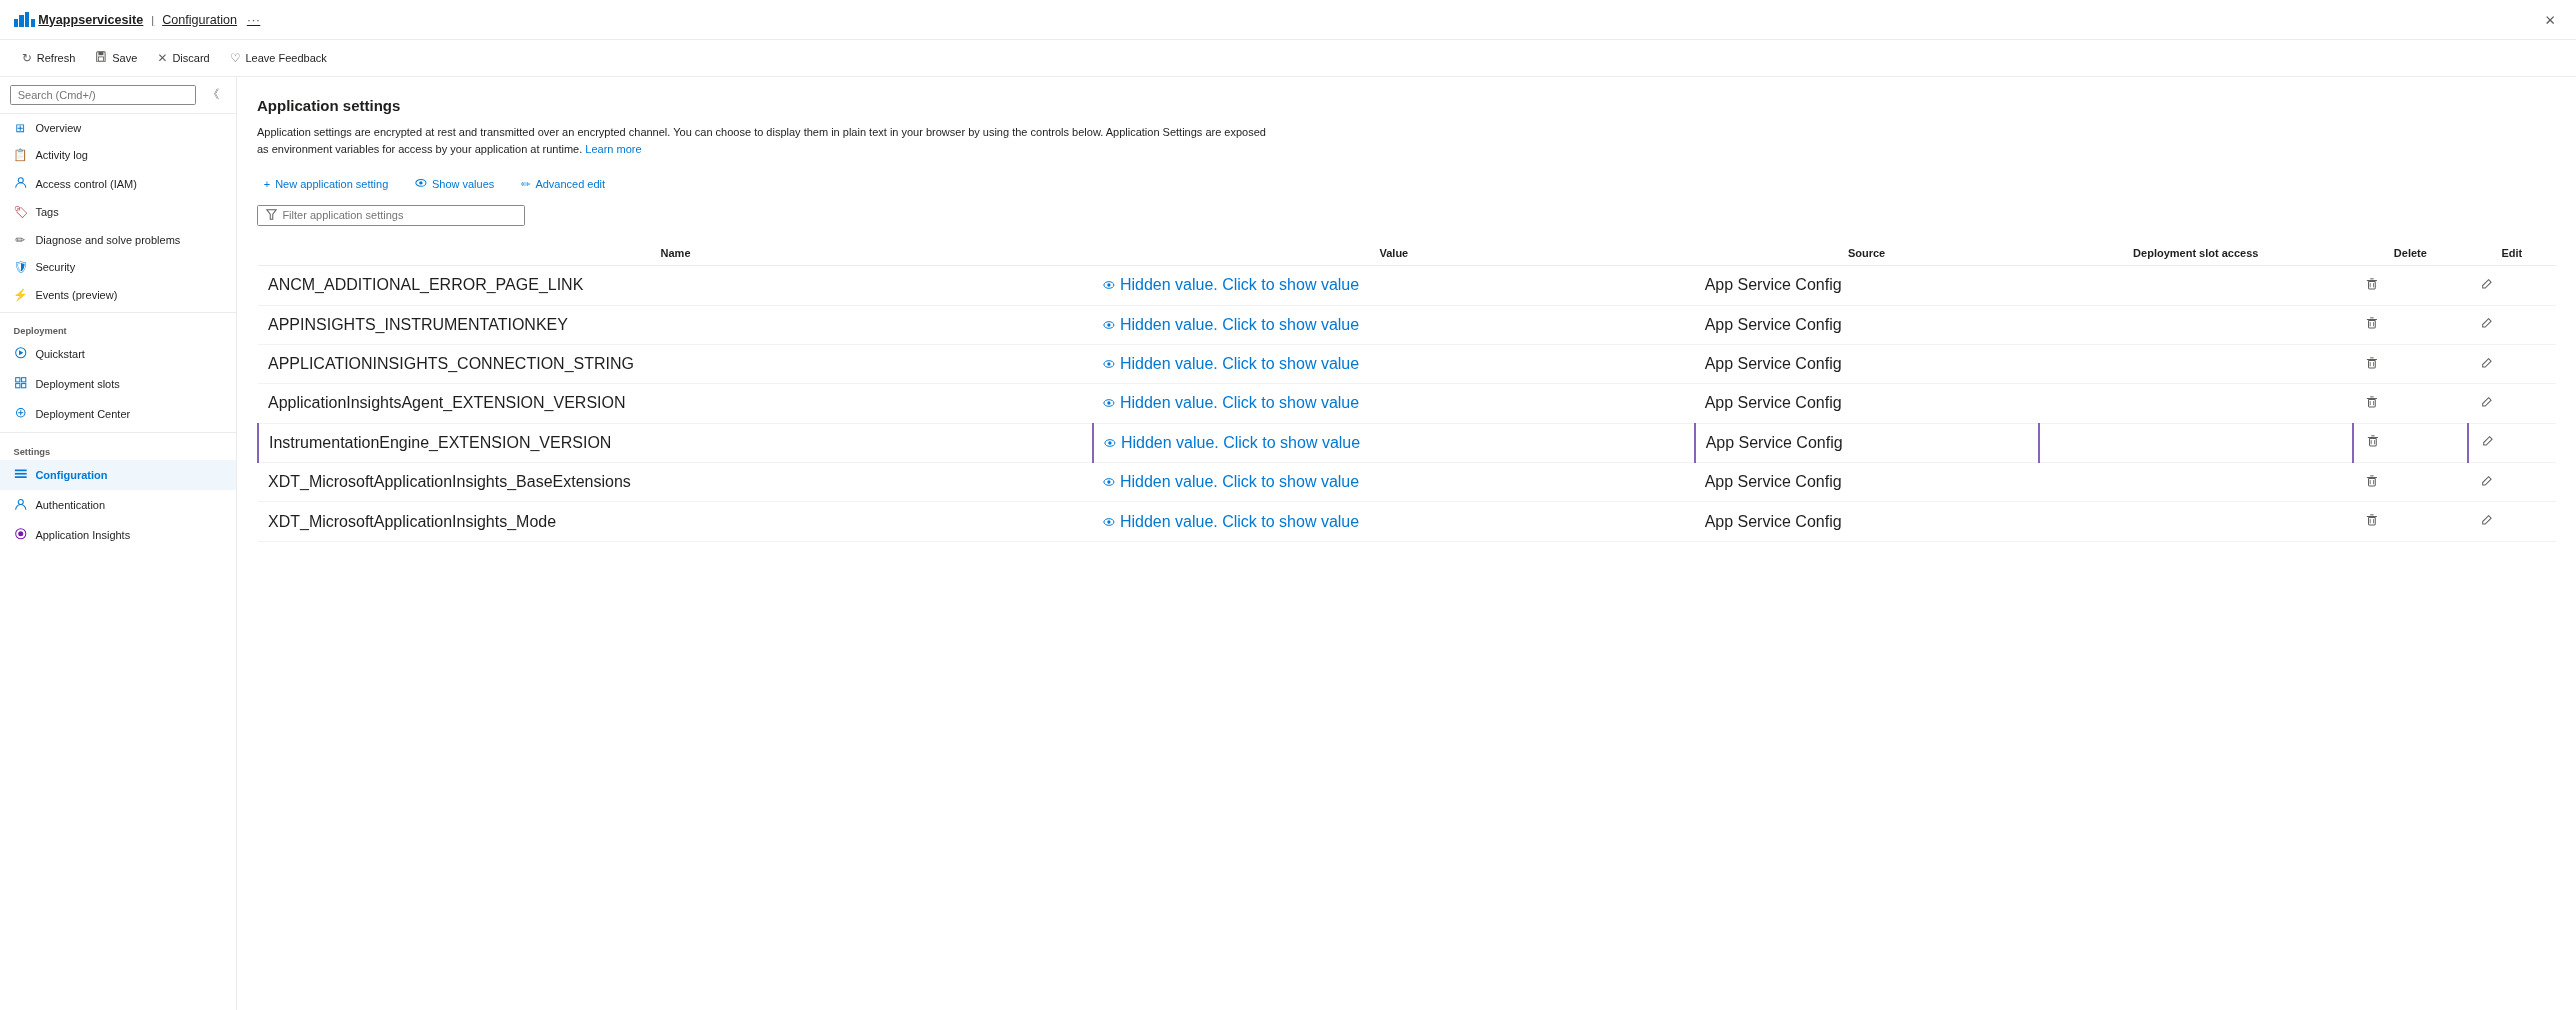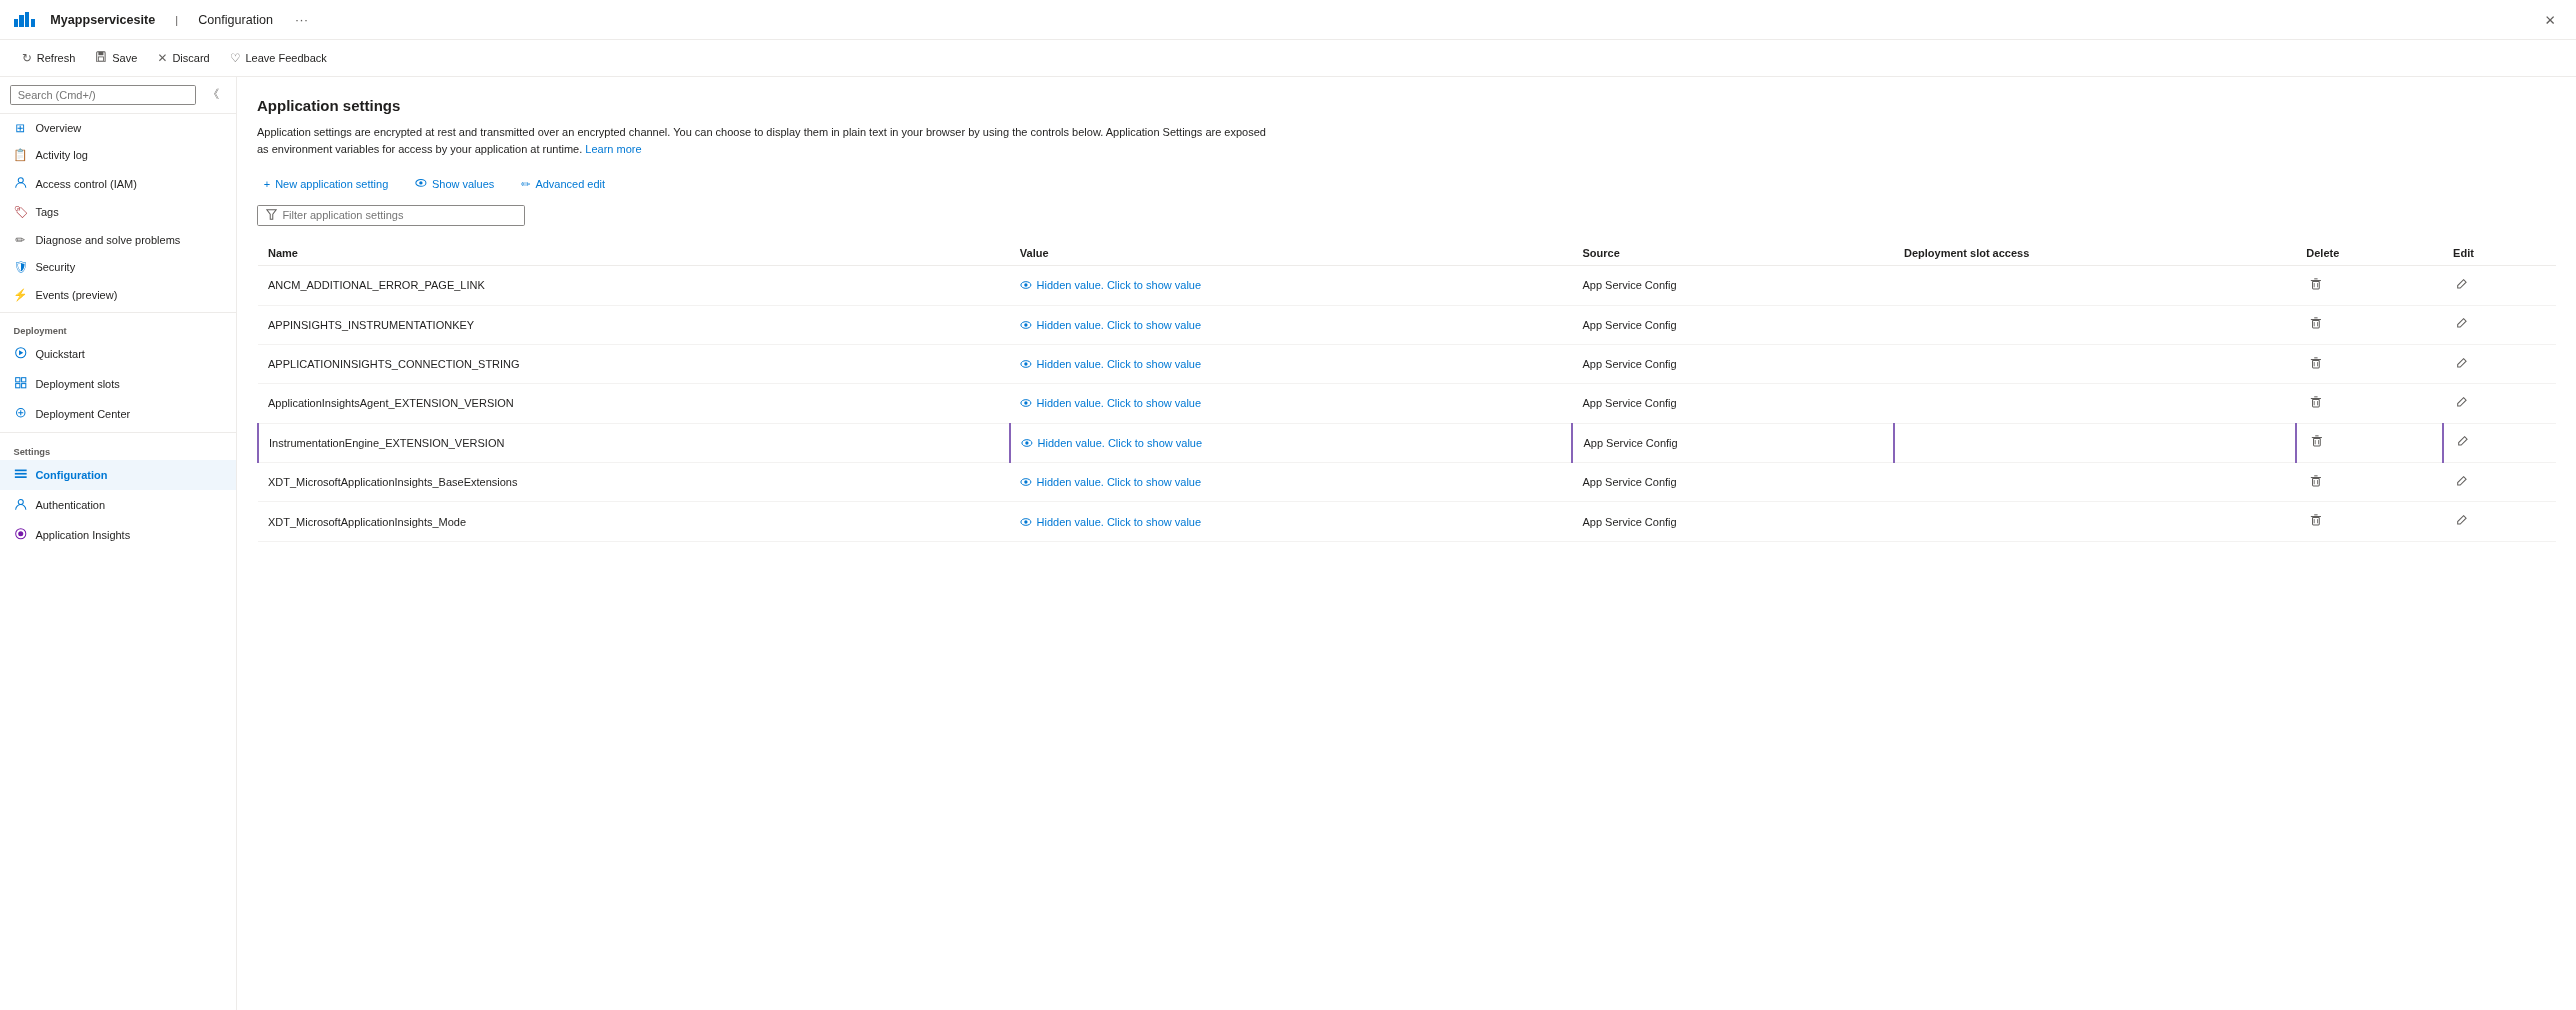--- a/index.html
+++ b/index.html
@@ -3,21 +3,21 @@
   <meta charset="utf-8">
   <style>
     * { box-sizing: border-box; margin: 0; padding: 0; }
     body { font-family: 'Segoe UI', Arial, sans-serif; font-size: 11px; color: #201f1e; background: #fff; display: flex; flex-direction: column; height: 100vh; overflow: hidden; }
 
     
     .title-bar {
       display: flex; align-items: center; padding: 0 13.5px; height: 40px;
       border-bottom: 0.8px solid #edebe9; flex-shrink: 0;
     }
-    .title-bar-logo { display: flex; align-items: center; gap: 15px; flex: 1; }
+    .title-bar-logo { display: flex; align-items: center; gap: 3px; flex: 1; text-decoration: underline; }
     .logo-bars { display: flex; gap: 1.7px; align-items: flex-end; }
     .logo-bar { width: 4.2px; background: #0078d4; }
     .logo-bar-1 { height: 8.4px; }
     .logo-bar-2 { height: 11.8px; }
     .logo-bar-3 { height: 15px; }
     .logo-bar-4 { height: 8.4px; }
     .title-text { font-size: 12.6px; font-weight: 600; color: #201f1e; }
     .title-separator { color: #605e5c; margin: 0 5px; font-weight: 300; }
     .title-subtitle { font-size: 12.6px; font-weight: 400; color: #201f1e; }
     .title-more { color: #605e5c; cursor: pointer; font-size: 13.5px; margin-left: 6.7px; }
@@ -110,25 +110,25 @@
       margin-bottom: 13.5px;
     }
     .filter-input {
       border: none; outline: none; font-size: 11px; flex: 1; color: #201f1e;
     }
     .filter-icon { color: #605e5c; font-size: 11px; }
 
     
     .settings-table { width: 100%; border-collapse: collapse; }
     .settings-table th {
-      text-align: left; padding: 6.7px 10px; font-size: 11px;
+      text-align: center; padding: 6.7px 10px; font-size: 11px;
       font-weight: 700; color: #201f1e; border-bottom: 1.7px solid #edebe9;
     }
     .settings-table td {
-      padding: 8.4px 10px; font-size: 11px; color: #201f1e;
+      padding: 8.4px 10px; font-size: 16px; color: #201f1e;
       border-bottom: 0.8px solid #f3f2f1; vertical-align: middle;
     }
 
     .hidden-value {
       color: #0078d4; cursor: pointer; display: flex; align-items: center; gap: 5px;
     }
 
     .row-highlight td { border-left: 2.5px solid #8764b8; }
 
     .icon-btn {

